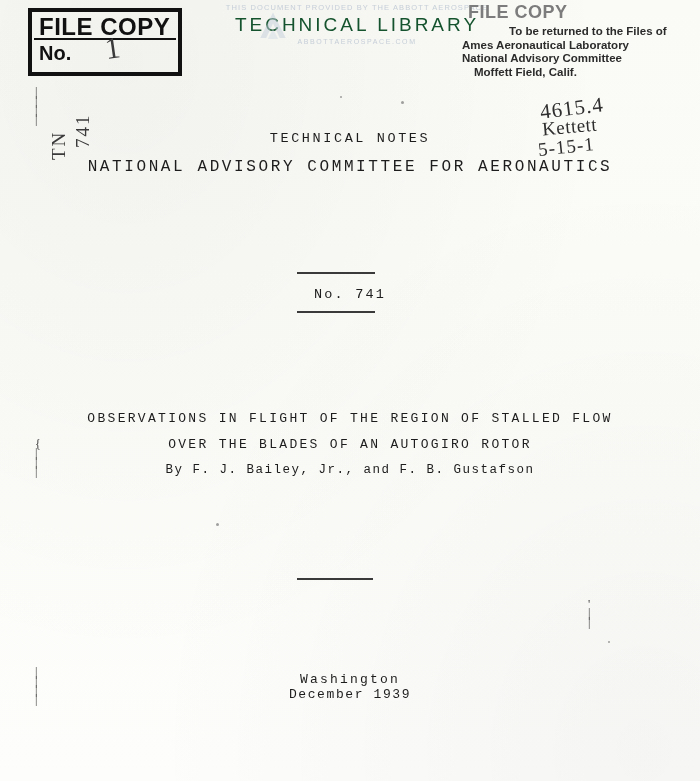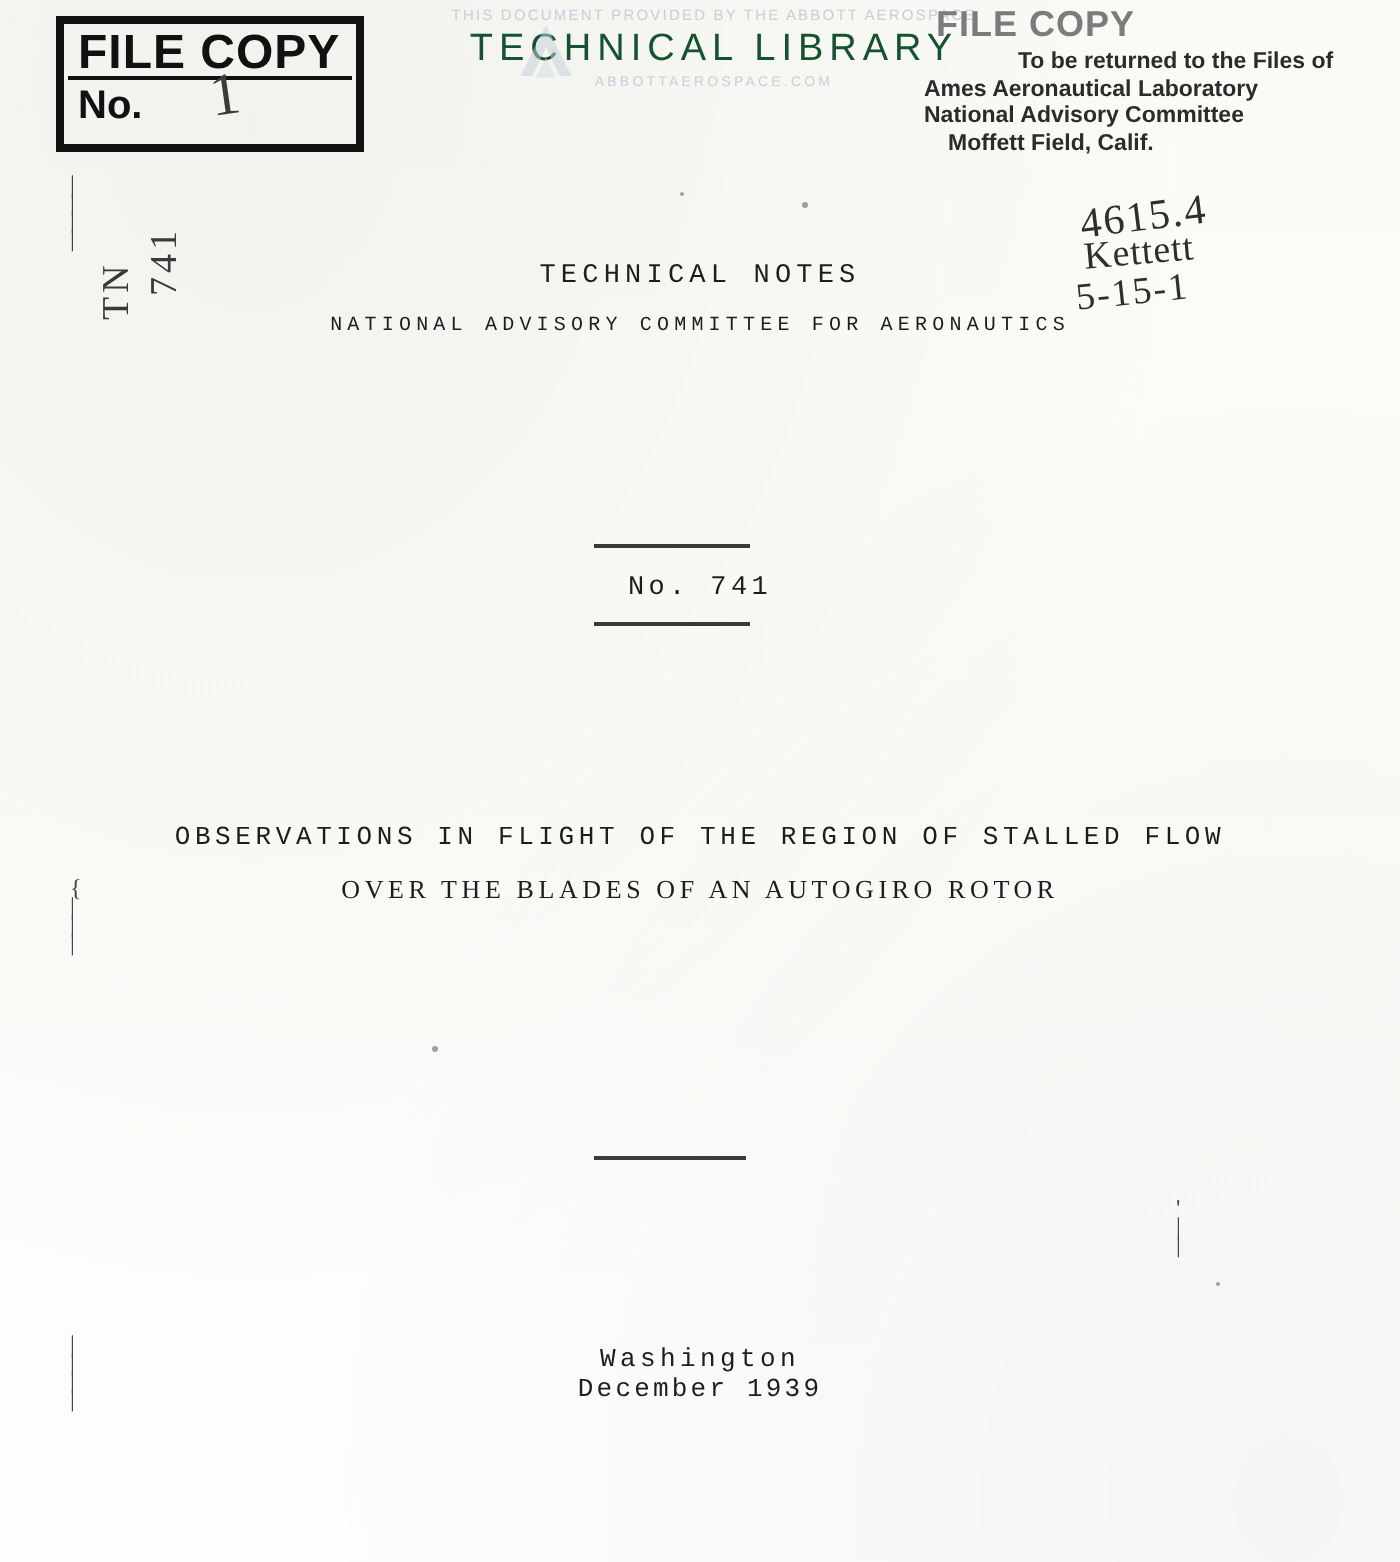--- a/index.html
+++ b/index.html
@@ -182,21 +182,21 @@
     font-family: "Liberation Mono", monospace;
     color: #1d1d1d;
   }
   .tn-head {
     top: 131px;
     font-size: 13.5px;
     letter-spacing: 2.6px;
   }
   .naca-head {
     top: 158px;
-    font-size: 10px;
+    font-size: 16px;
     letter-spacing: 2.6px;
   }
   .rule {
     position: absolute;
     height: 2px;
     background: #3a3a3a;
     left: 297px;
     width: 78px;
   }
   .rule-a { top: 272px; }
@@ -209,21 +209,20 @@
   }
   .title-1 {
     top: 411px;
     font-size: 13px;
     letter-spacing: 2.3px;
   }
   .title-2 {
     top: 437px;
     font-size: 13px;
     letter-spacing: 2.3px;
-    font-family: Liberation Serif, serif;
   }
   .byline {
     top: 463px;
     font-size: 12.5px;
     letter-spacing: 1.5px;
   }
   .affil {
     top: 477px;
     font-size: 12.5px;
     letter-spacing: 1.5px;
@@ -308,20 +307,21 @@
 
   <div class="body-center tn-head">TECHNICAL NOTES</div>
   <div class="body-center naca-head">NATIONAL ADVISORY COMMITTEE FOR AERONAUTICS</div>
 
   <div class="rule rule-a"></div>
   <div class="body-center no-line">No. 741</div>
   <div class="rule rule-b"></div>
 
   <div class="body-center title-1">OBSERVATIONS IN FLIGHT OF THE REGION OF STALLED FLOW</div>
   <div class="body-center title-2">OVER THE BLADES OF AN AUTOGIRO ROTOR</div>
+  <div class="body-center byline">By F. J. Bailey, Jr., and F. B. Gustafson</div>
 
   <div class="rule rule-c"></div>
 
   <div class="body-center city">Washington</div>
   <div class="body-center date">December 1939</div>
 
   <div class="speck" style="left:216px; top:523px; width:3px; height:3px;"></div>
   <div class="speck" style="left:401px; top:101px; width:3px; height:3px;"></div>
   <div class="speck" style="left:340px; top:96px; width:2px; height:2px;"></div>
   <div class="speck" style="left:608px; top:641px; width:2px; height:2px;"></div>

